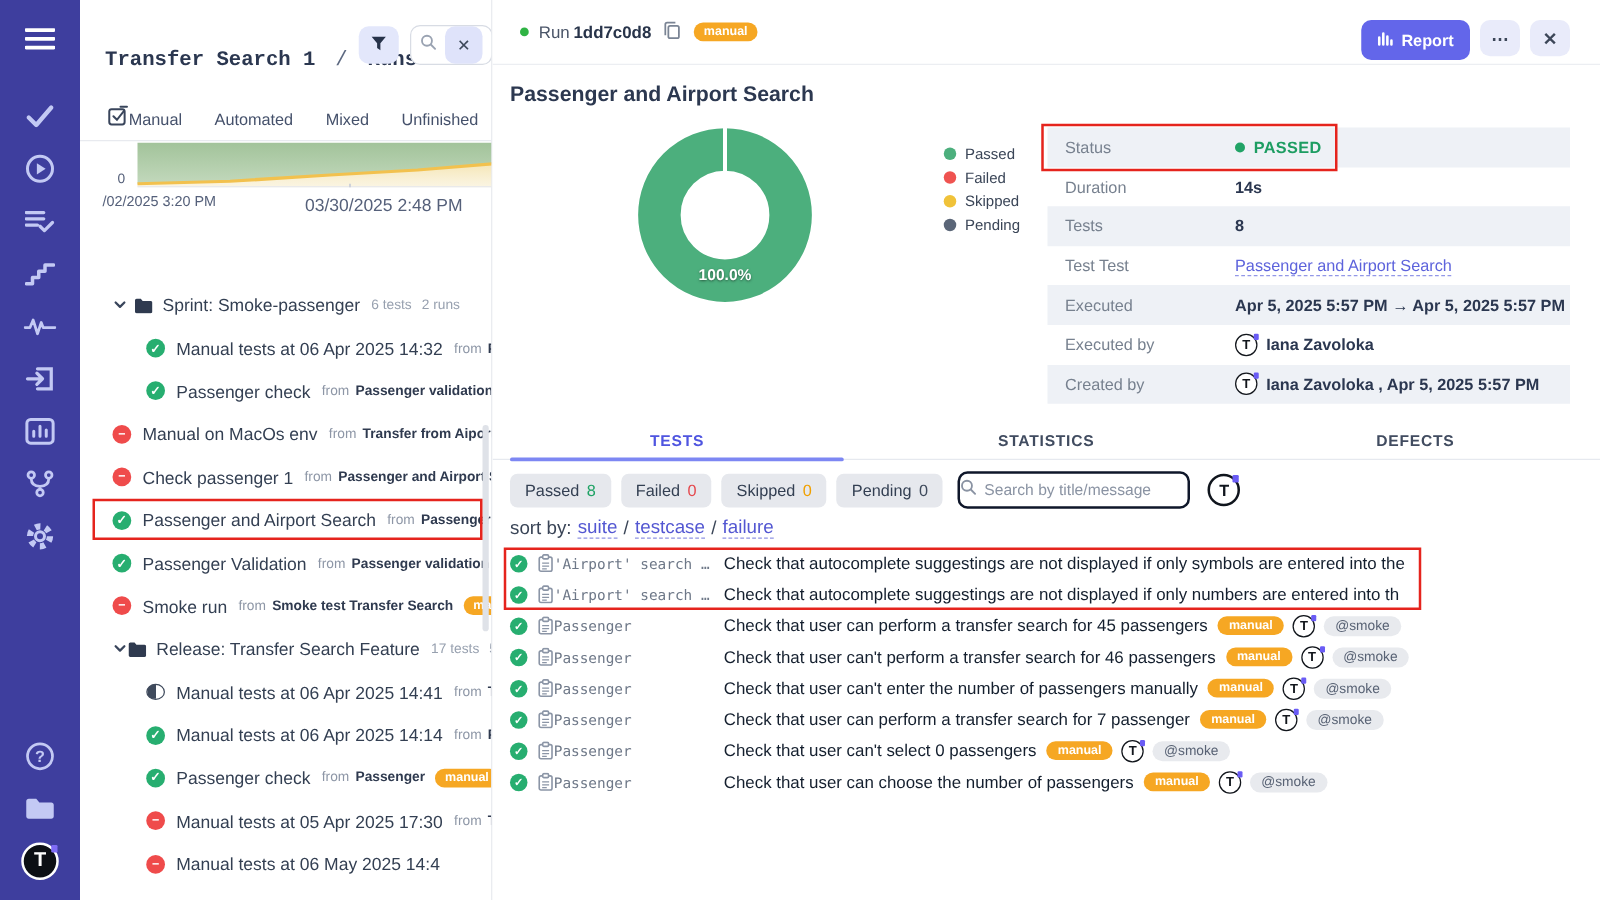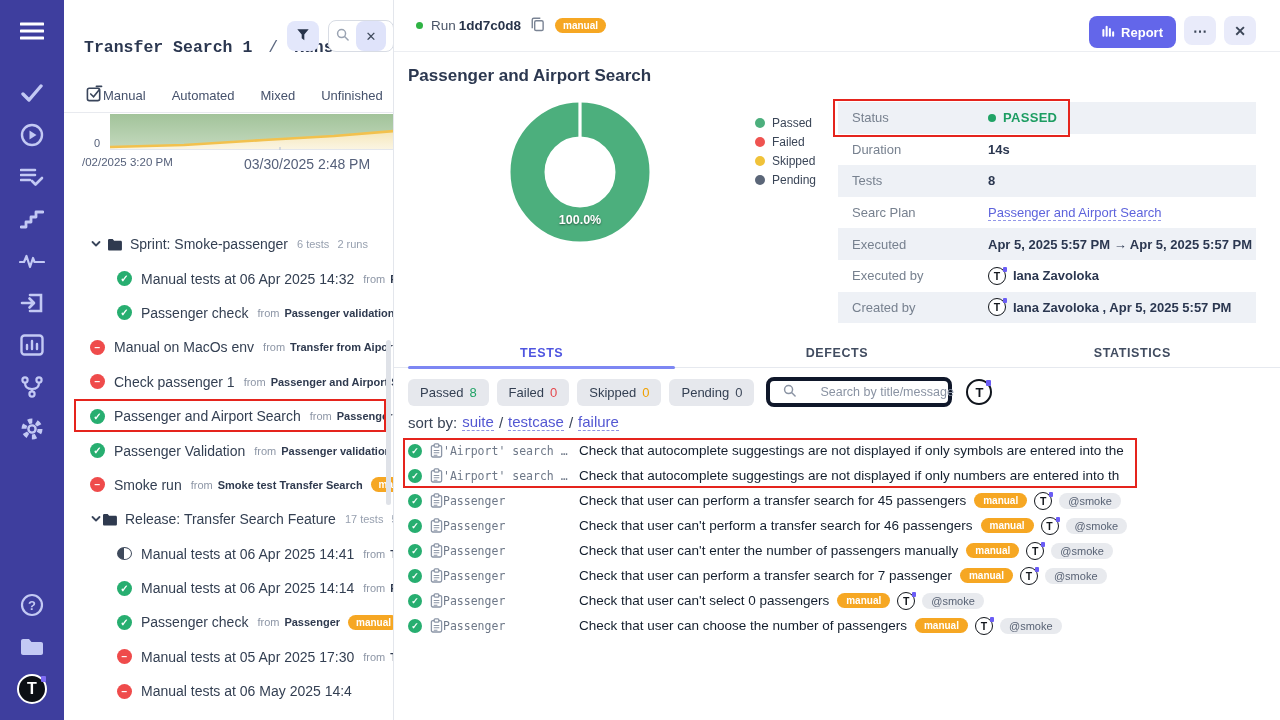--- a/index.html
+++ b/index.html
@@ -84,21 +84,21 @@
   
   .mtabs { position:absolute; left:0; right:0; top:338px; height:30px; display:flex; border-bottom:1px solid #e6e9ef; }
   .mtab { flex:1; position:relative; display:flex; align-items:center; justify-content:center; font-size:12.5px; font-weight:700; letter-spacing:.6px; color:#414c60; cursor:pointer; }
   .mtab.on { color:#4f55e0; }
   .mtab-underline { position:absolute; left:14px; right:14px; bottom:-2px; height:3px; border-radius:2px; background:#7d87f3; }
 
   
   .chipbar { position:absolute; left:14px; top:377px; display:flex; align-items:center; gap:8px; }
   .chip { height:27px; padding:0 12px; border:none; border-radius:6px; background:#e6e8ed; font-size:13px; color:#333f52; display:flex; align-items:center; gap:6px; cursor:pointer; font-family:inherit; }
   .c-green { color:#21a366; } .c-red { color:#e5484d; } .c-orange { color:#f0a000; } .c-dark { color:#3f4a5c; }
-  .m-search { width:186px; height:30px; border:4px solid #0f172a; border-radius:8px; display:flex; align-items:center; padding-left:13px; margin-left:4px;gap:18px; }
+  .m-search { width:186px; height:30px; border:2px solid #0f172a; border-radius:8px; display:flex; align-items:center; padding-left:0; margin-left:4px; }
   .m-search input { border:none; outline:none; font-size:12.5px; width:140px; margin-left:6px; color:#3a4557; background:transparent; }
   .m-search input::placeholder { color:#8a93a3; }
   .avatar-btn { width:26px; height:26px; border-radius:50%; background:#fff; border:2px solid #10151d; color:#10151d; font-weight:700; font-size:13px; display:flex; align-items:center; justify-content:center; cursor:pointer; margin-left:6px; position:relative; }
   .avatar-btn::after { content:""; position:absolute; top:-1px; right:-1px; width:5px; height:6px; background:#6a5cf5; border-radius:1px; }
 
   .sortbar { position:absolute; left:14px; top:413px; font-size:15px; color:#3a4557; display:flex; align-items:center; gap:5px; }
   .sort-link { color:#5357d2; text-decoration:none; border-bottom:1px dashed #8f93e4; cursor:pointer; }
   .sort-sep { color:#3a4557; }
 
   
@@ -491,21 +491,21 @@
       </div>
       <div class="drow">
         <div class="dlabel">Duration</div>
         <div class="dvalue">14s</div>
       </div>
       <div class="drow odd">
         <div class="dlabel">Tests</div>
         <div class="dvalue">8</div>
       </div>
       <div class="drow">
-        <div class="dlabel">Searc Plan</div>
+        <div class="dlabel">Test Test</div>
         <div class="dvalue">
             <a class="dlink">Passenger and Airport Search</a>
           </div>
       </div>
       <div class="drow odd">
         <div class="dlabel">Executed</div>
         <div class="dvalue">Apr 5, 2025 5:57 PM → Apr 5, 2025 5:57 PM</div>
       </div>
       <div class="drow">
         <div class="dlabel">Executed by</div>
@@ -524,26 +524,26 @@
     </div>
 
     <div class="mtabs">
 
         <div class="mtab on">
           <span>TESTS</span>
           <div class="mtab-underline"></div>
         </div>
 
         <div class="mtab">
+          <span>STATISTICS</span>
+
+        </div>
+
+        <div class="mtab">
           <span>DEFECTS</span>
-
-        </div>
-
-        <div class="mtab">
-          <span>STATISTICS</span>
 
         </div>
 
     </div>
 
     <div class="chipbar">
 
         <button class="chip">
           <span>Passed</span>
           <span class="c-green">8</span>

